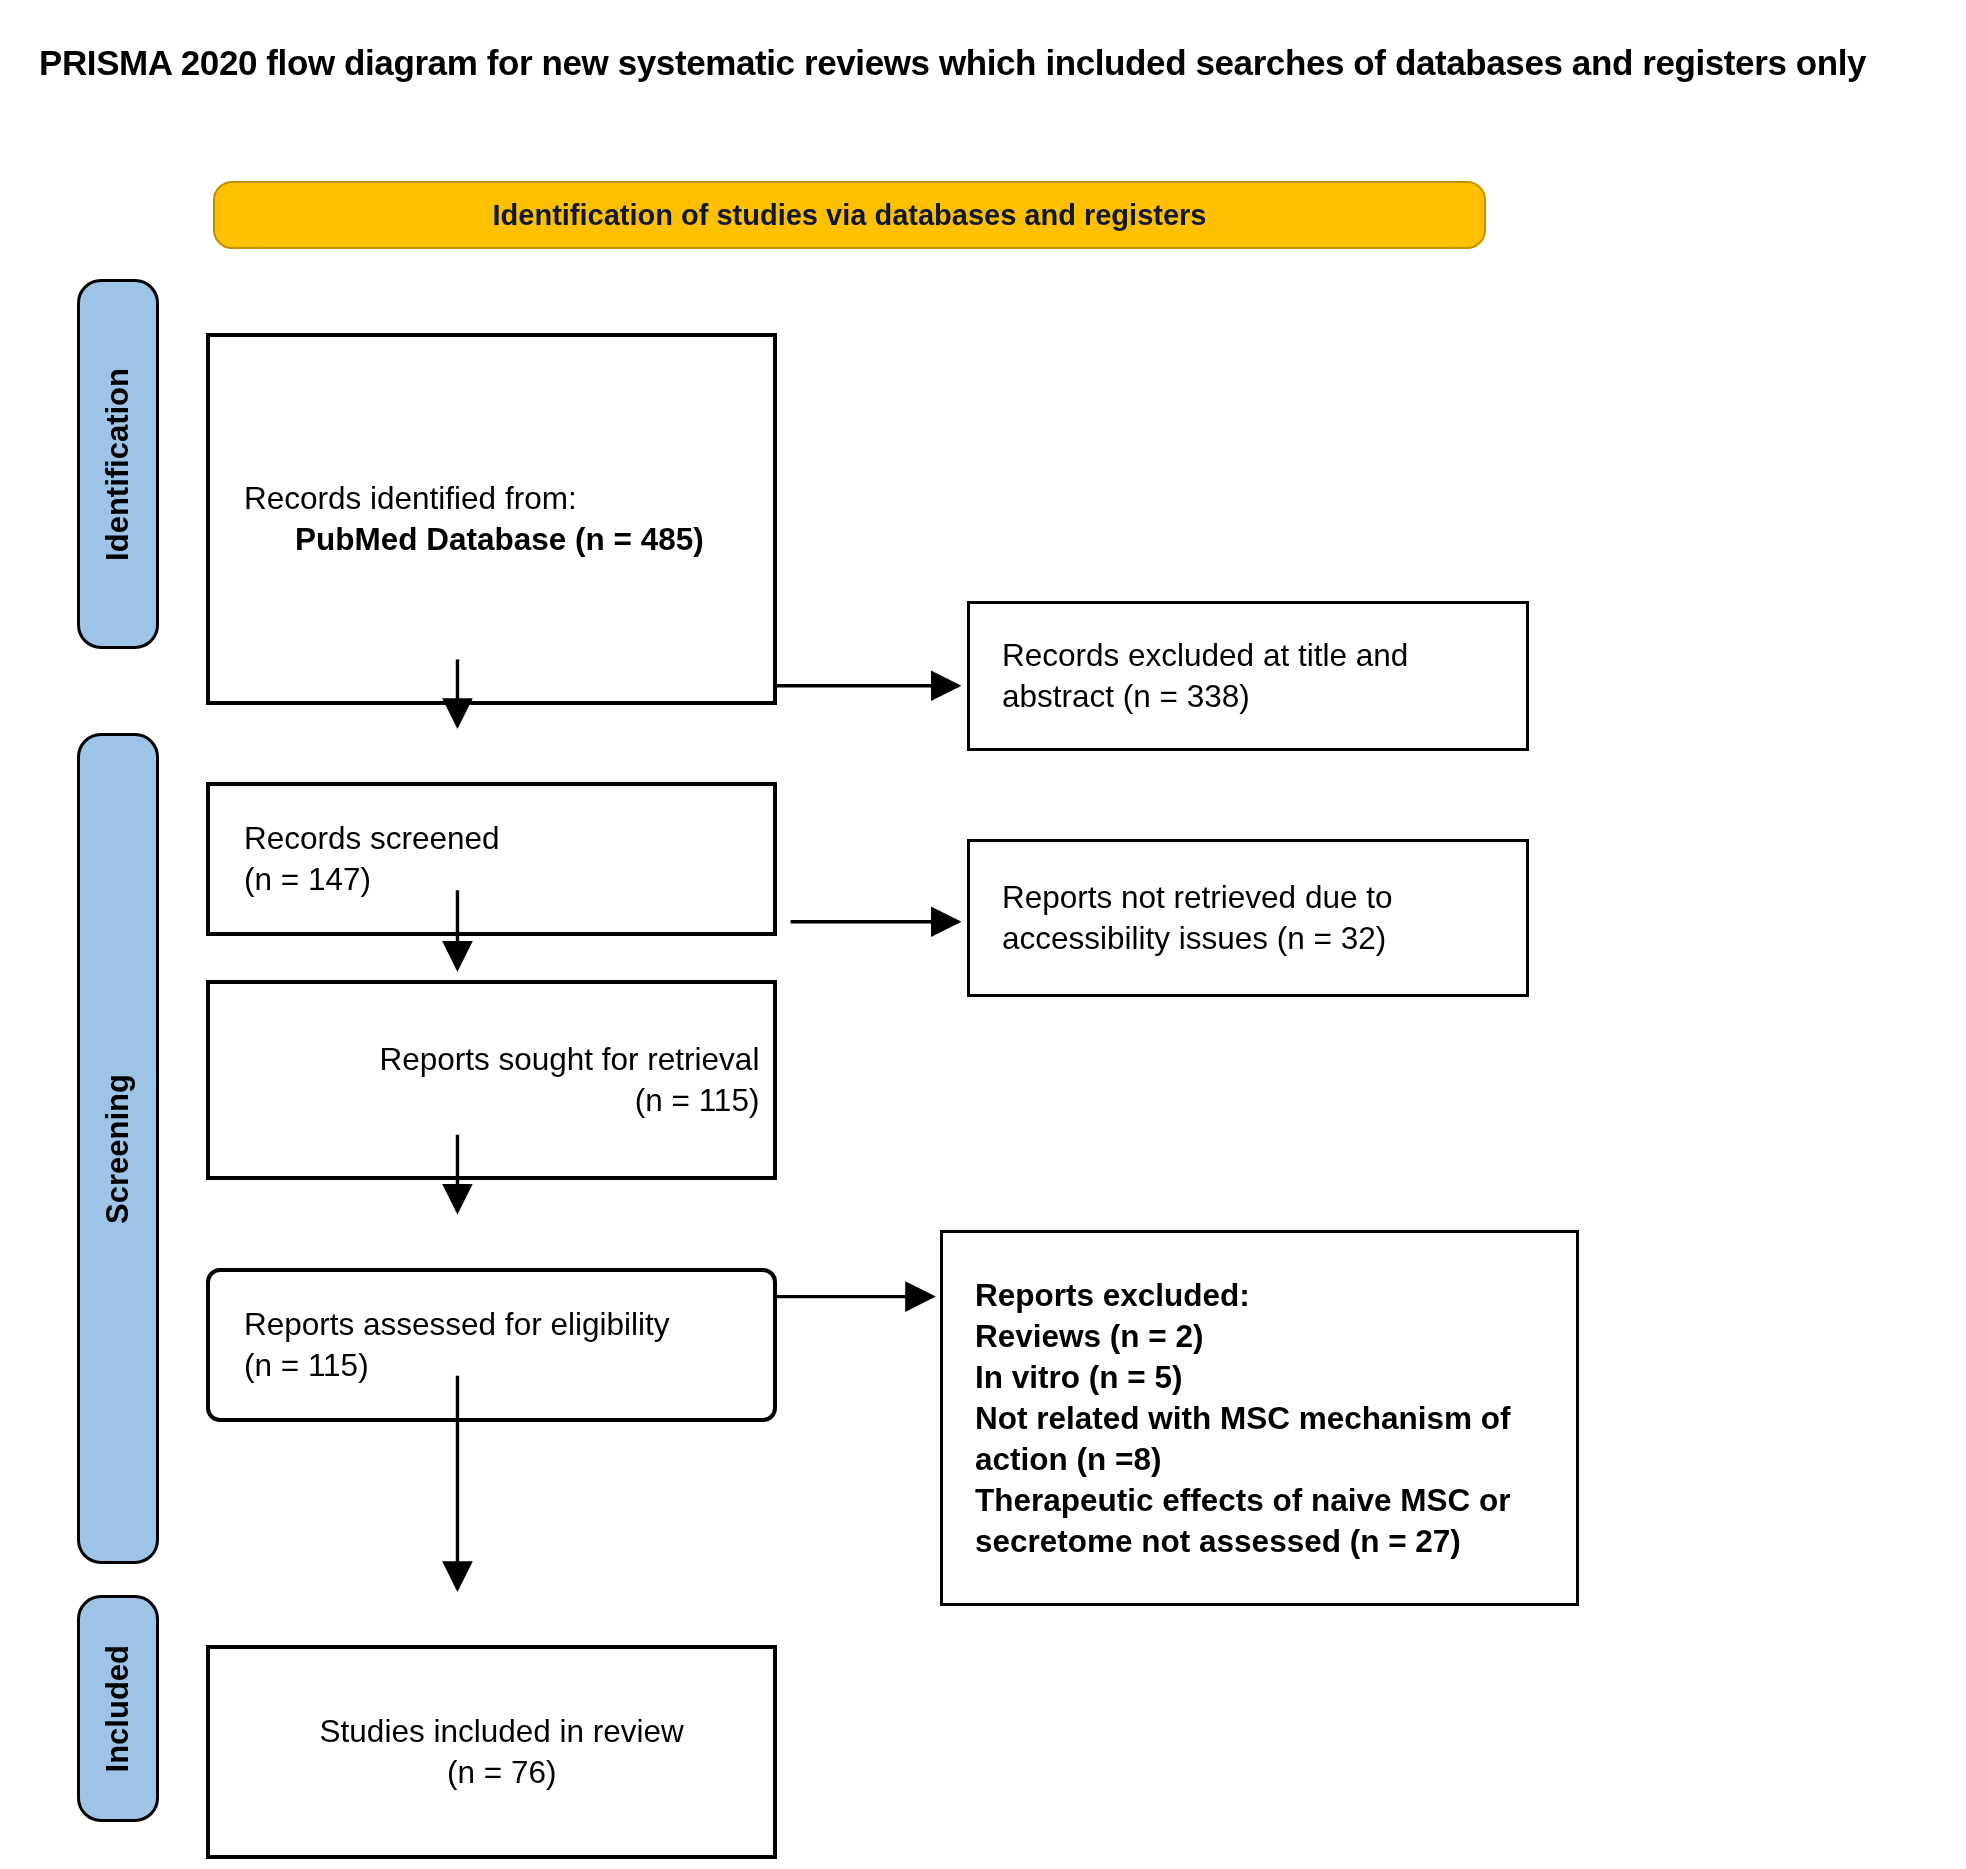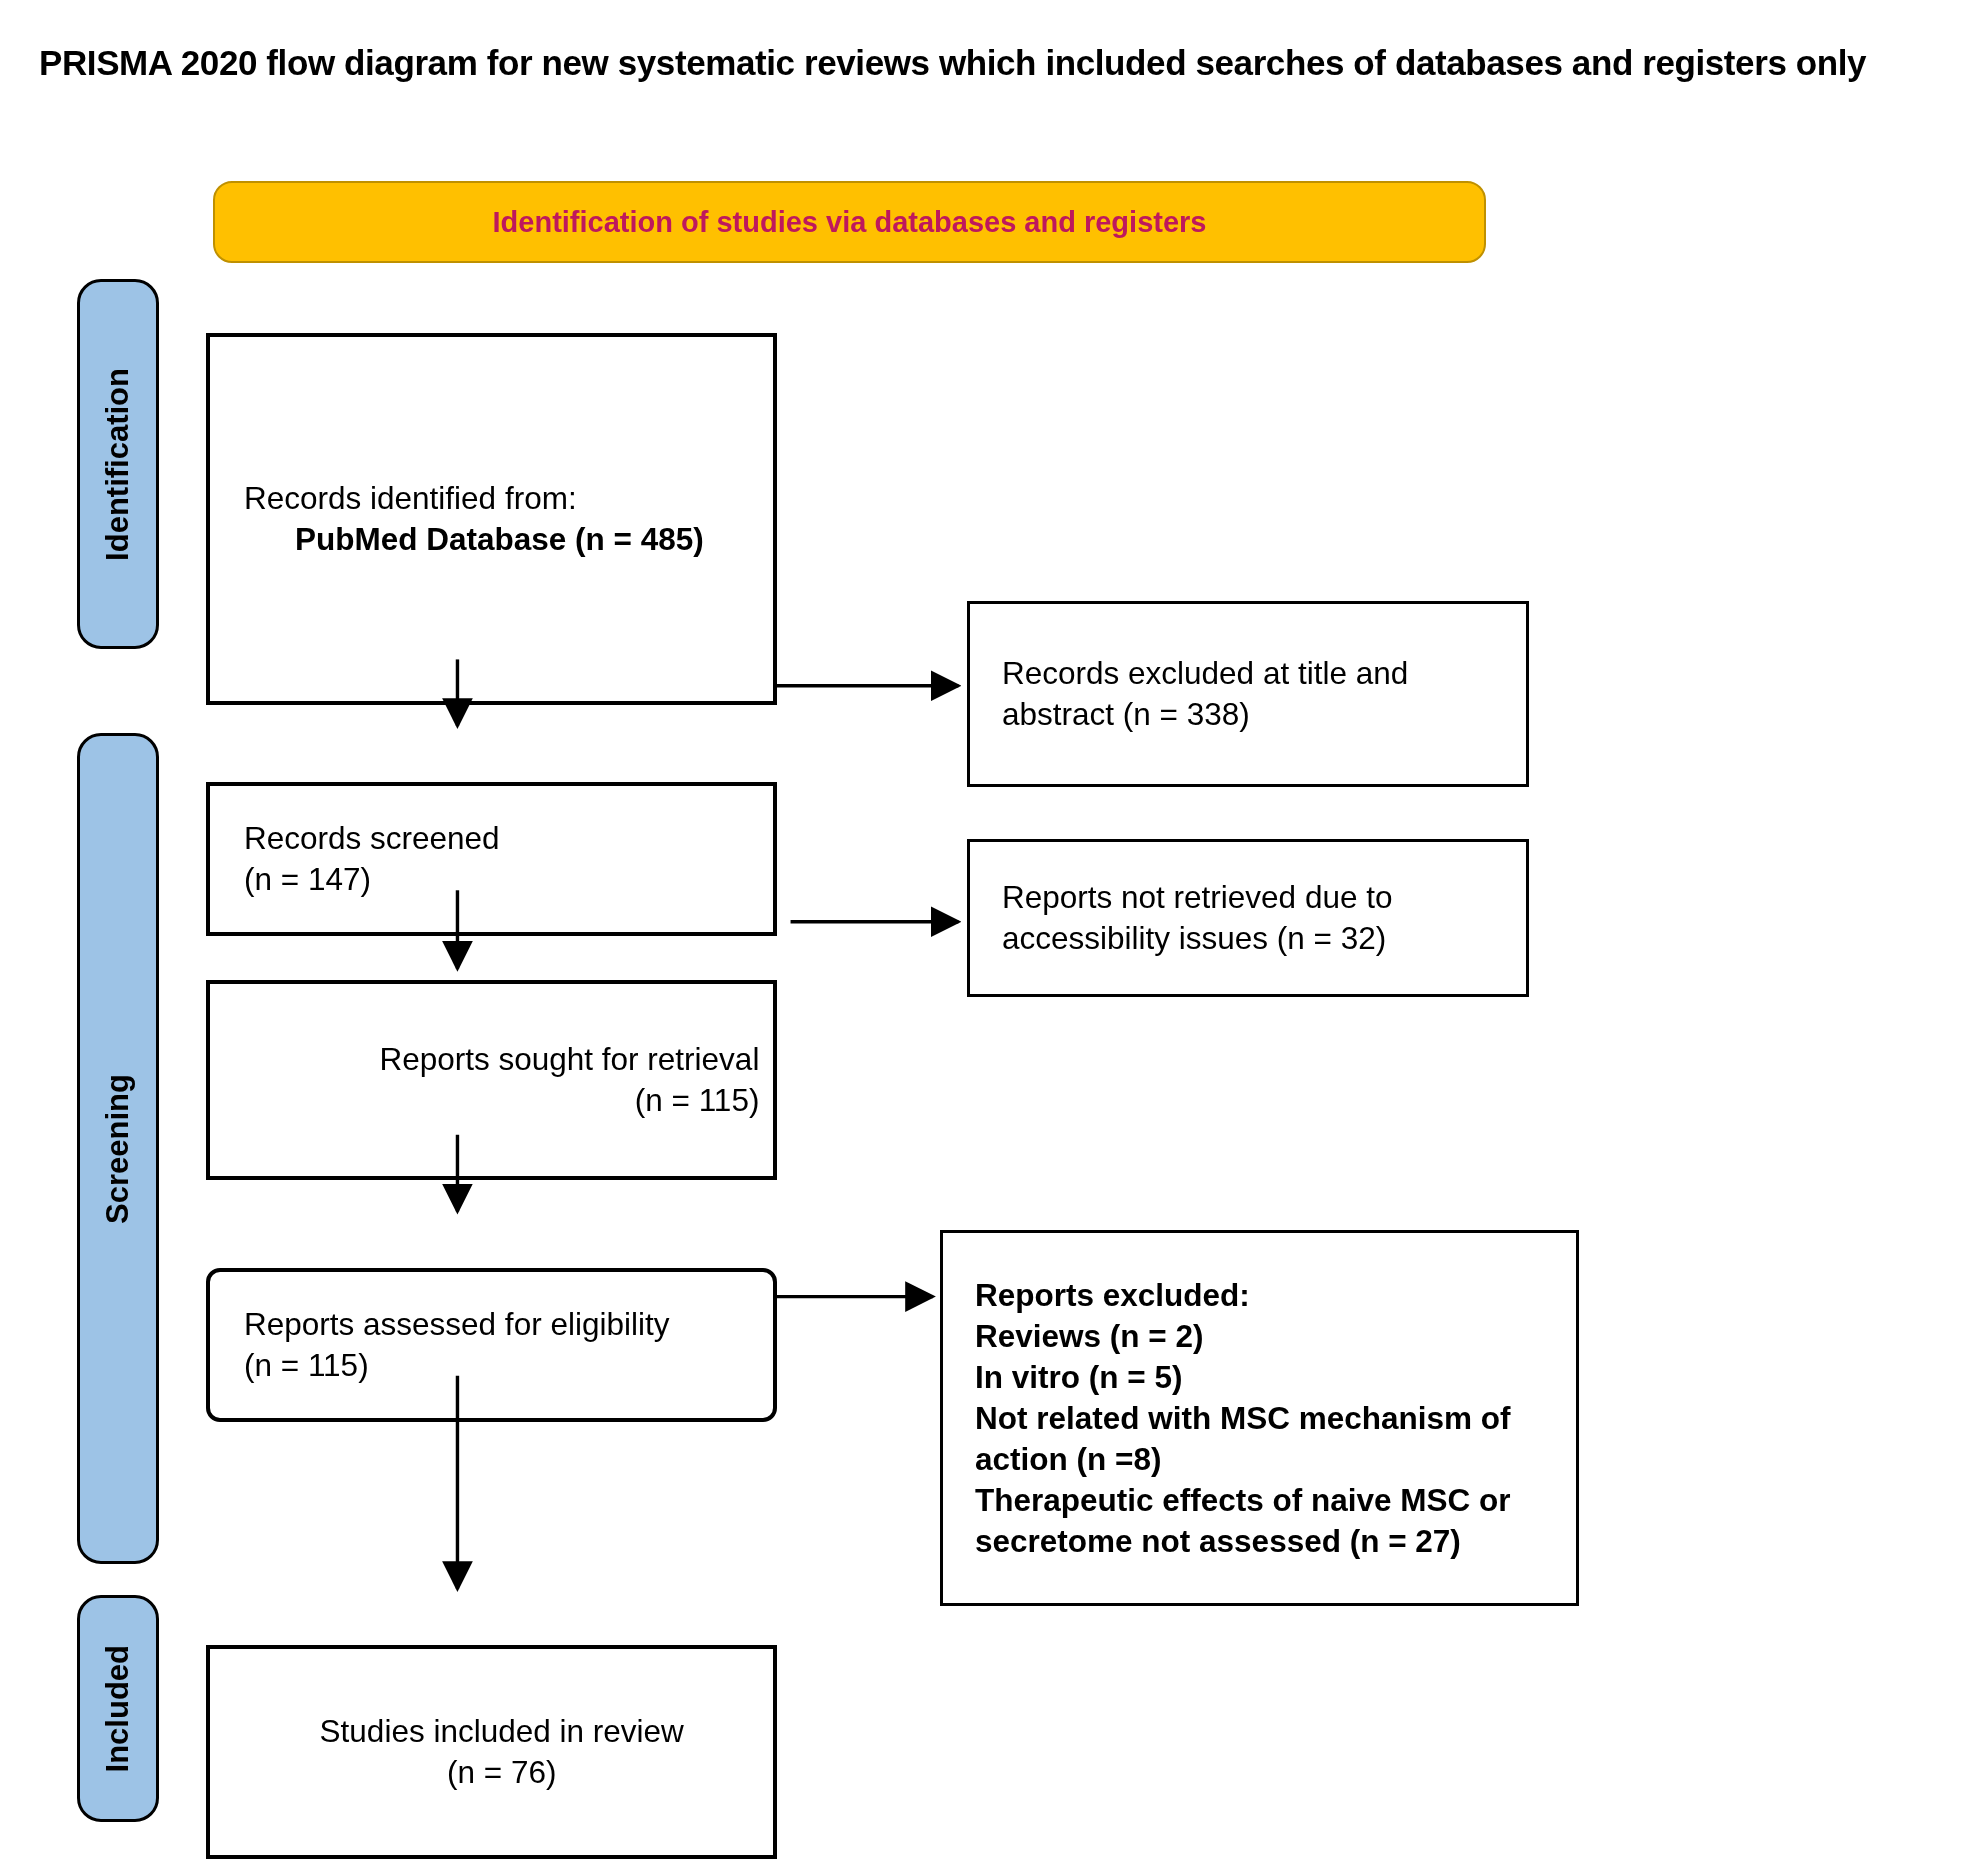--- a/index.html
+++ b/index.html
@@ -23,31 +23,31 @@
     font-size: 35px;
     font-weight: bold;
     letter-spacing: -0.4px;
     color: #000000;
   }
   .banner {
     position: absolute;
     left: 213px;
     top: 181px;
     width: 1273px;
-    height: 82px;
+    height: 68px;
     background: #FFC000;
     border: 2.6px solid #BF9000;
     border-radius: 19px;
     box-sizing: border-box;
     display: flex;
     align-items: center;
     justify-content: center;
     font-size: 29px;
     font-weight: bold;
-    color: #be185d;
+    color: #0f172a;
   }
   .stage {
     position: absolute;
     left: 77px;
     width: 82px;
     background: #9DC3E6;
     border: 3.4px solid #000000;
     border-radius: 24px;
     box-sizing: border-box;
     display: flex;
@@ -141,21 +141,21 @@
   <div class="flow-box" style="top:1220px; height:154px;border-radius:14px;">
     <span class="line">Reports assessed for eligibility</span>
     <span class="line">(n = 115)</span>
   </div>
 
   <div class="flow-box" style="top:1597px; height:214px;text-align:center;">
     <span class="line">Studies included in review</span>
     <span class="line">(n = 76)</span>
   </div>
 
-  <div class="side-box" style="left:967px; top:601px; width:562px; height:186px;">
+  <div class="side-box" style="left:967px; top:601px; width:562px; height:150px;">
     <span class="line">Records excluded at title and</span>
     <span class="line">abstract (n = 338)</span>
   </div>
 
   <div class="side-box" style="left:967px; top:839px; width:562px; height:158px;">
     <span class="line">Reports not retrieved due to</span>
     <span class="line">accessibility issues (n = 32)</span>
   </div>
 
   <div class="side-box" style="left:940px; top:1230px; width:639px; height:376px;font-weight:bold;">

